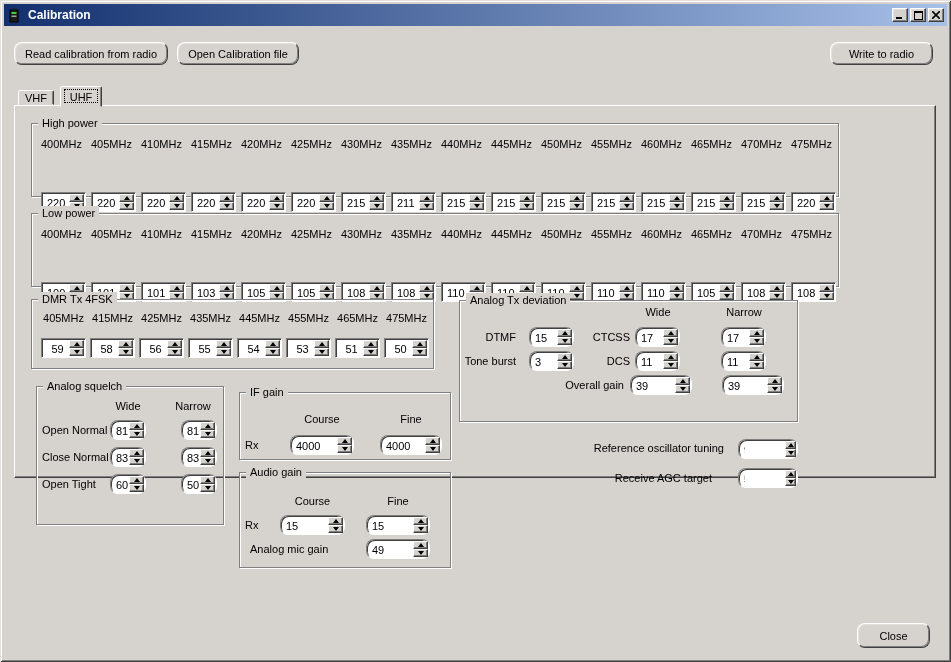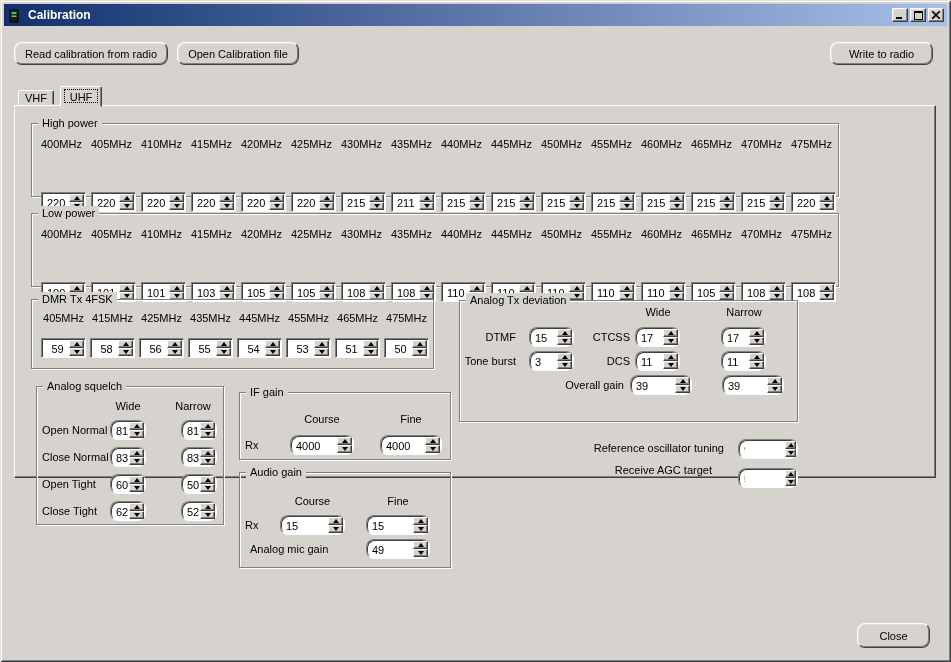--- a/index.html
+++ b/index.html
@@ -695,37 +695,20 @@
             </div>
             <div class="nud w36 abs" style="left:144px;top:0;">
               <span class="nud-val">50</span>
               <span class="nud-btns">
                 <span class="nud-btn up"></span>
                 <span class="nud-btn down"></span>
               </span>
             </div>
           </div>
 
-          <div style="position:relative;height:20px;">
-            <span class="lbl" style="left:5px;top:4px;">Close Tight</span>
-            <div class="nud w36 abs" style="left:73px;top:0;">
-              <span class="nud-val">62</span>
-              <span class="nud-btns">
-                <span class="nud-btn up"></span>
-                <span class="nud-btn down"></span>
-              </span>
-            </div>
-            <div class="nud w36 abs" style="left:144px;top:0;">
-              <span class="nud-val">52</span>
-              <span class="nud-btns">
-                <span class="nud-btn up"></span>
-                <span class="nud-btn down"></span>
-              </span>
-            </div>
-          </div>
         </div>
     </div>
 
     <div class="gb" style="left:224px;top:286px;width:212px;height:68px;">
       <span class="gb-title">IF gain</span>
       <span class="lbl ctr" style="left:50px;top:20px;width:64px;">Course</span>
       <span class="lbl ctr" style="left:140px;top:20px;width:62px;">Fine</span>
       <span class="lbl" style="left:5px;top:46px;">Rx</span>
       <div class="nud w64 abs" style="left:50px;top:42px;">
         <span class="nud-val">4000</span>
@@ -774,21 +757,21 @@
 
 
     <span class="lbl lbl-r" style="right:211px;top:336px;width:220px;">Reference oscillator tuning</span>
     <div class="nud w60 abs" style="left:723px;top:333px;">
       <span class="nud-val">996</span>
       <span class="nud-btns">
           <span class="nud-btn up"></span>
           <span class="nud-btn down"></span>
         </span>
     </div>
-    <span class="lbl lbl-r" style="right:223px;top:358px;width:220px;">Receive AGC target</span>
+    <span class="lbl lbl-r" style="right:223px;top:366px;width:220px;">Receive AGC target</span>
     <div class="nud w60 abs" style="left:723px;top:362px;">
       <span class="nud-val">5</span>
       <span class="nud-btns">
           <span class="nud-btn up"></span>
           <span class="nud-btn down"></span>
         </span>
     </div>
 
   </div>
 

